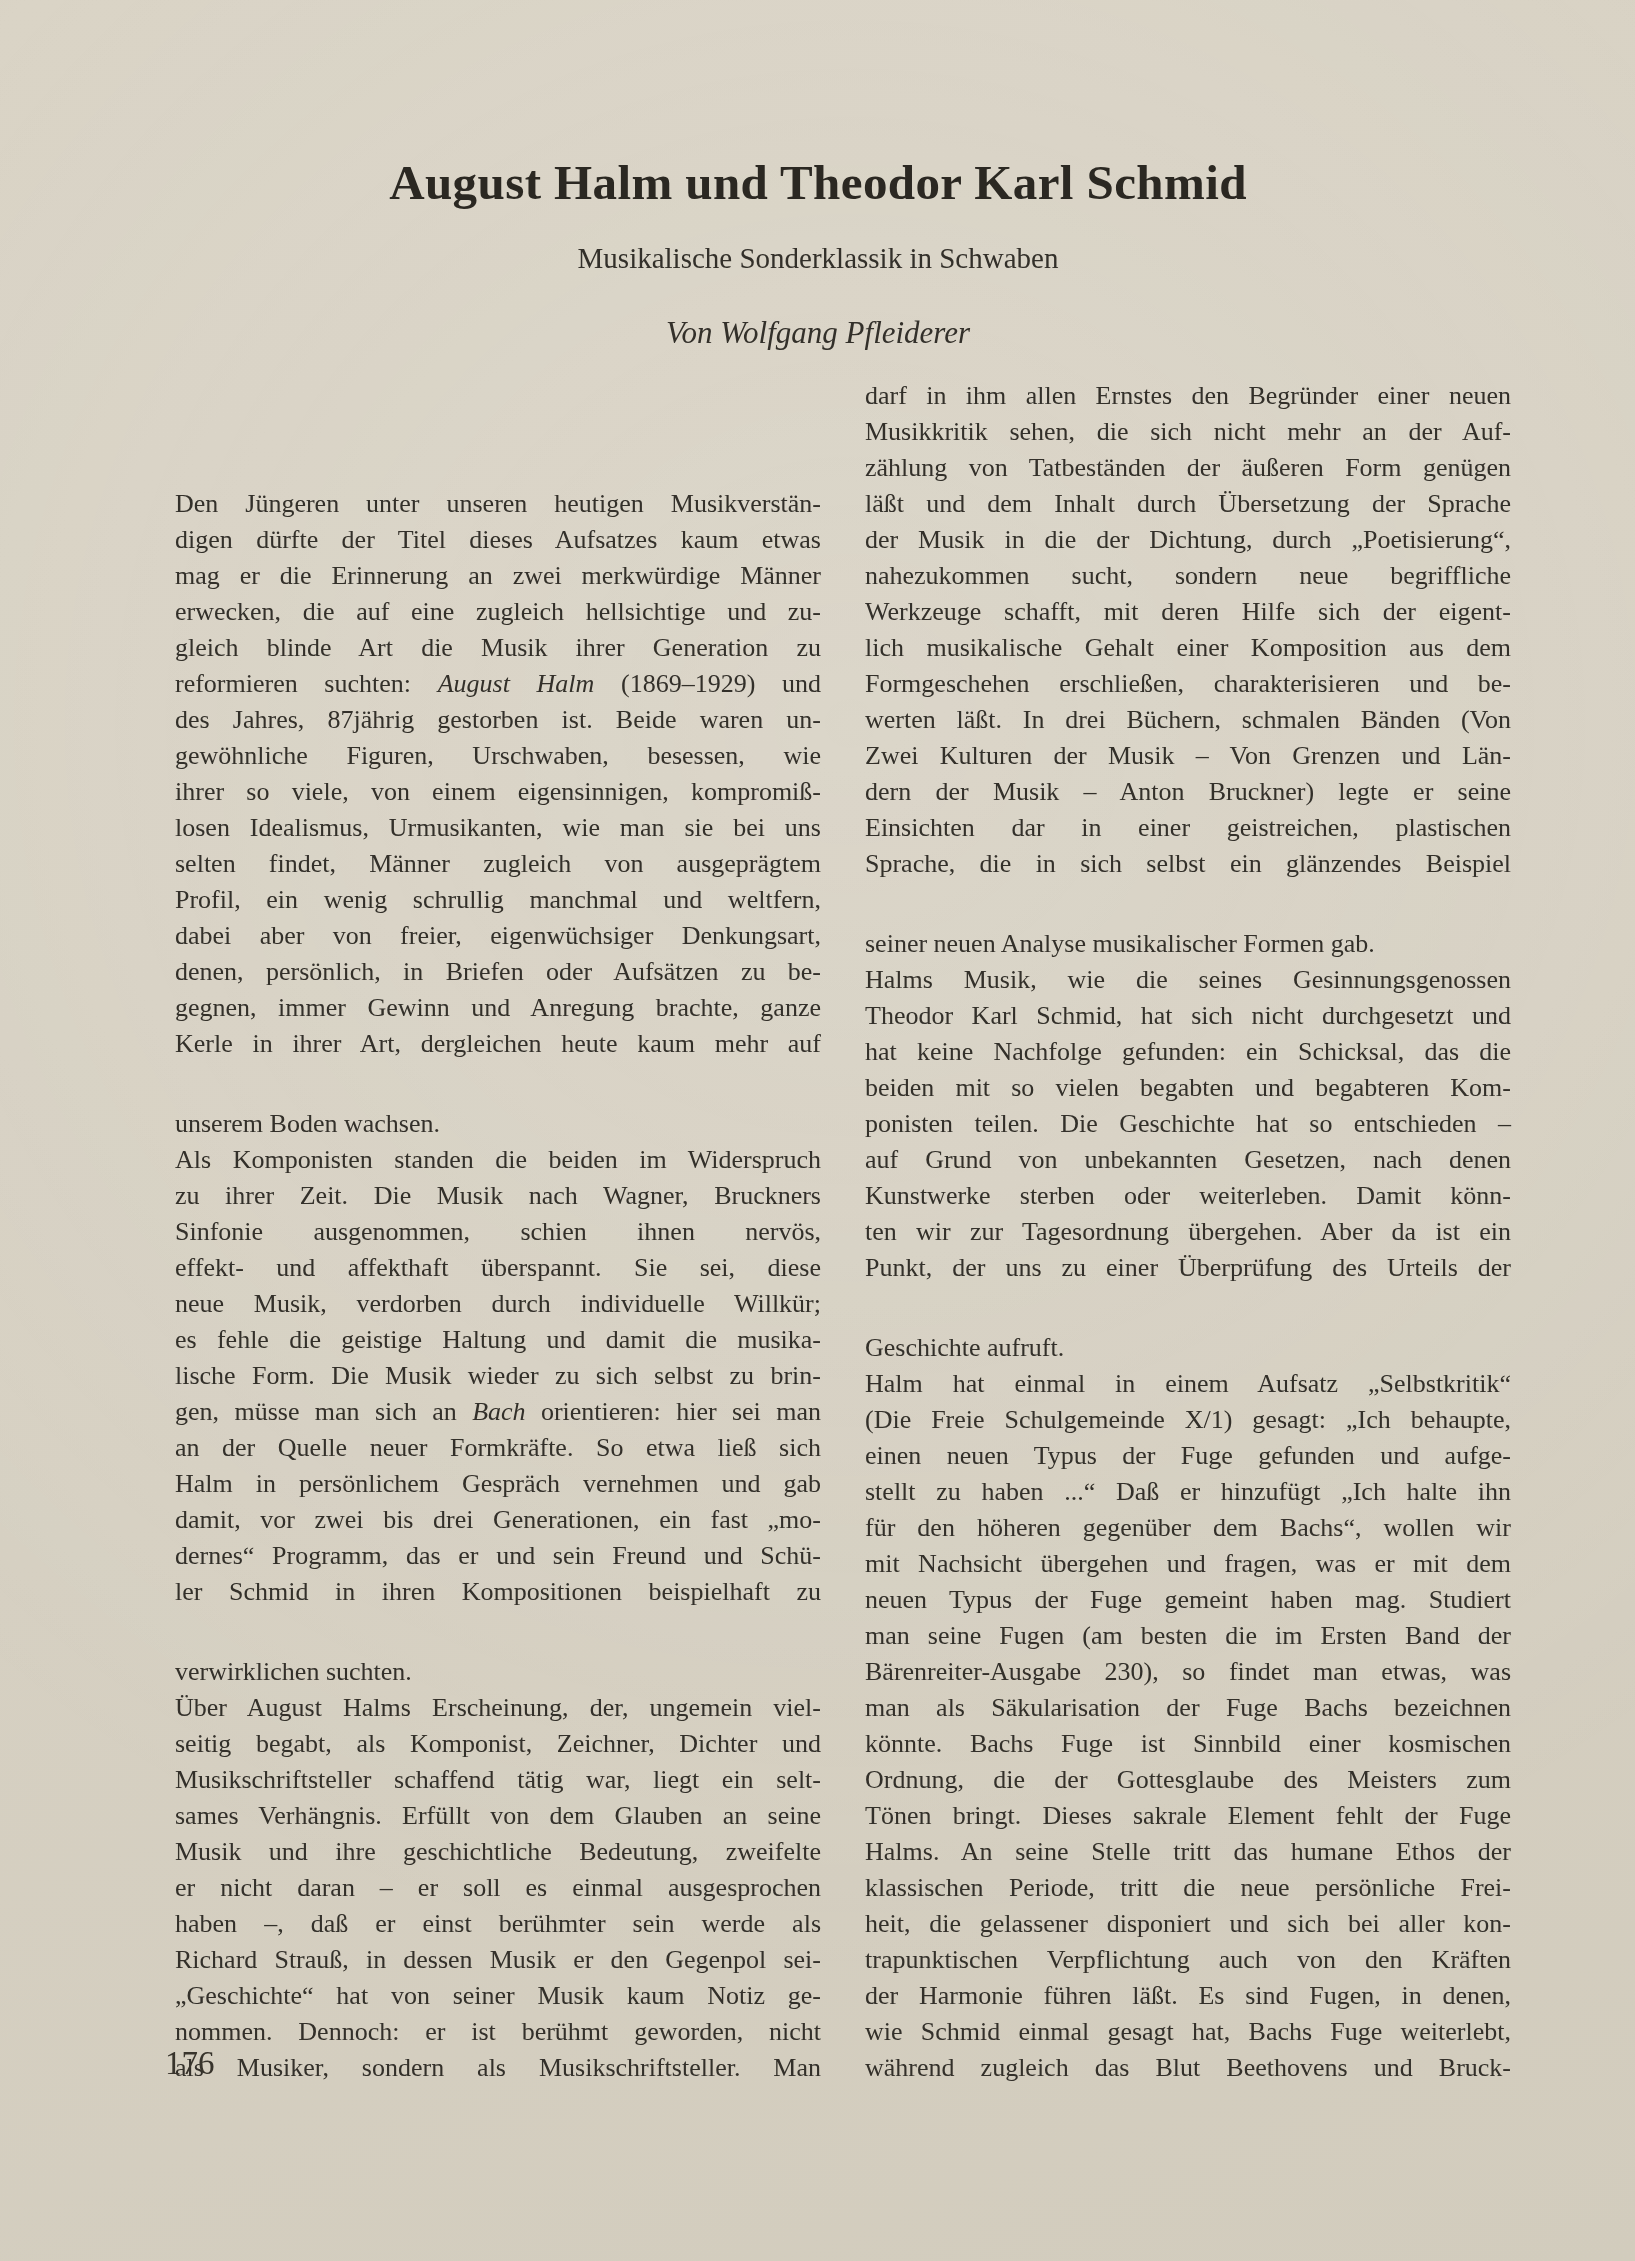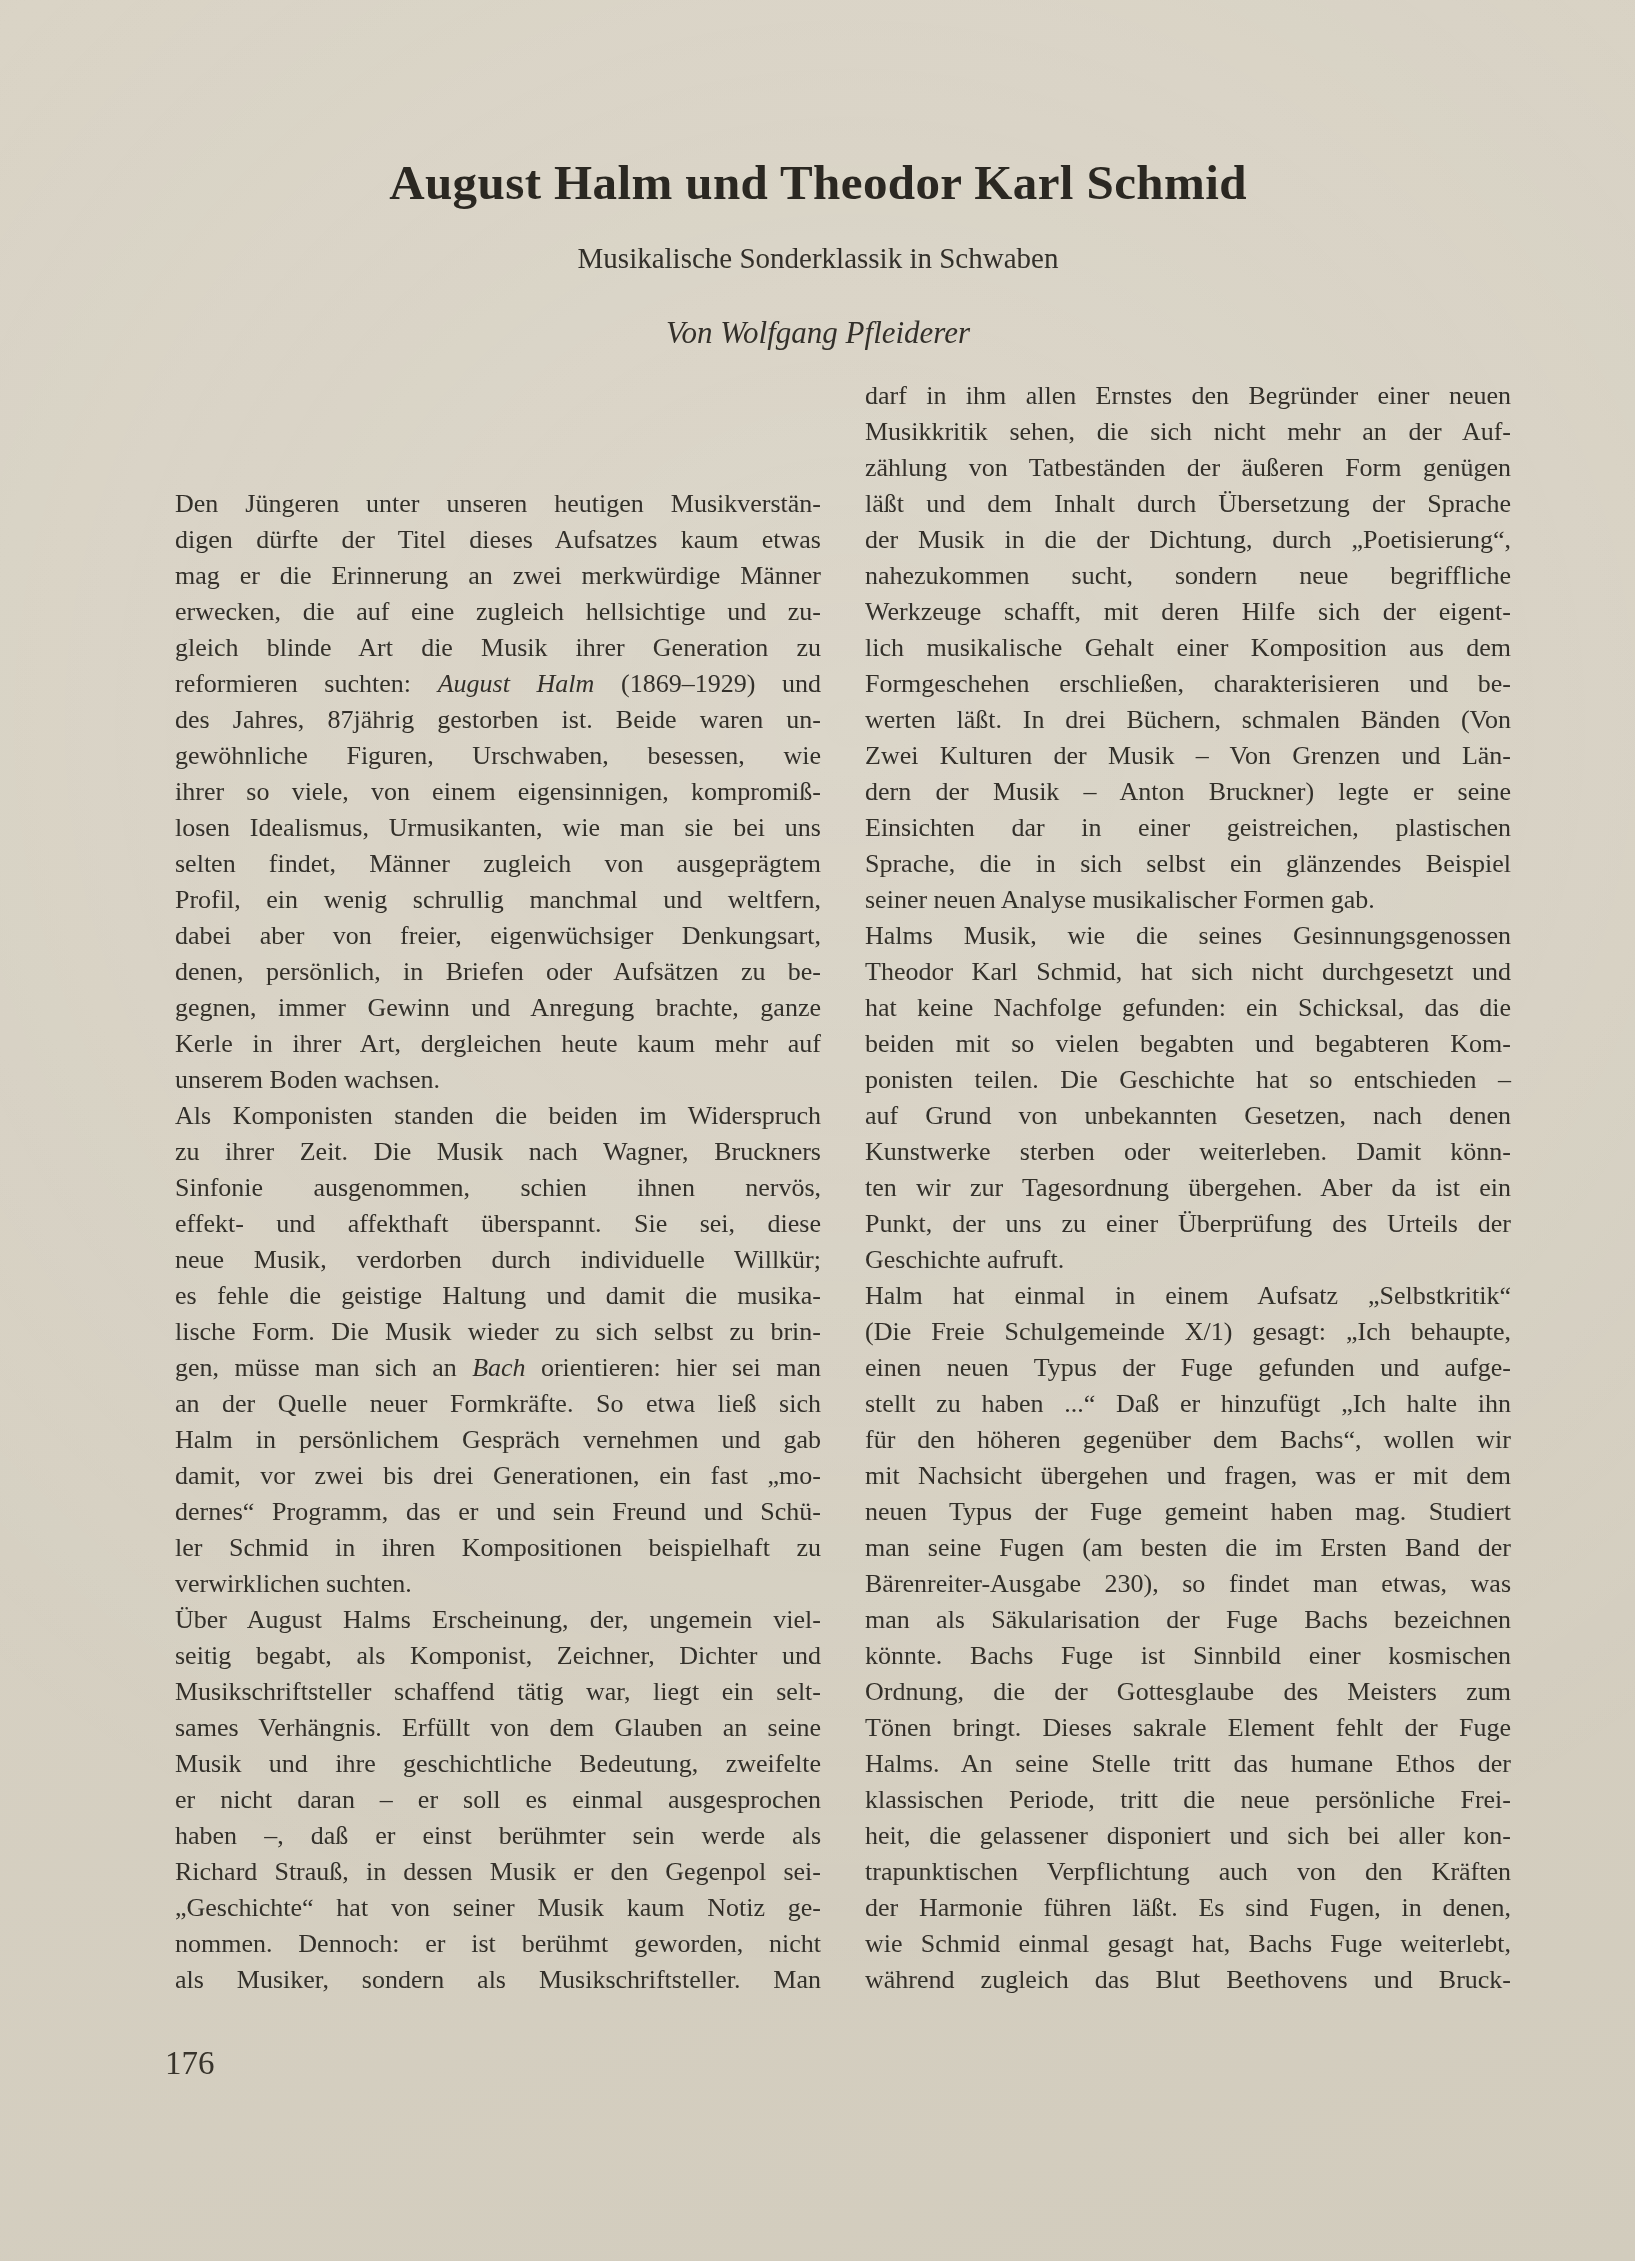--- a/index.html
+++ b/index.html
@@ -71,20 +71,21 @@
   }
   .line {
     font-size: 26px;
     line-height: 36px;
     text-align: justify;
     text-align-last: justify;
     color: #33302a;
   }
   .line.para-end {
     text-align-last: left;
+    margin-top: 44px;
   }
   .line em {
     font-style: italic;
   }
   .page-number {
     position: absolute;
     left: 165px;
     top: 2047px;
     font-size: 33px;
     color: #38342c;

